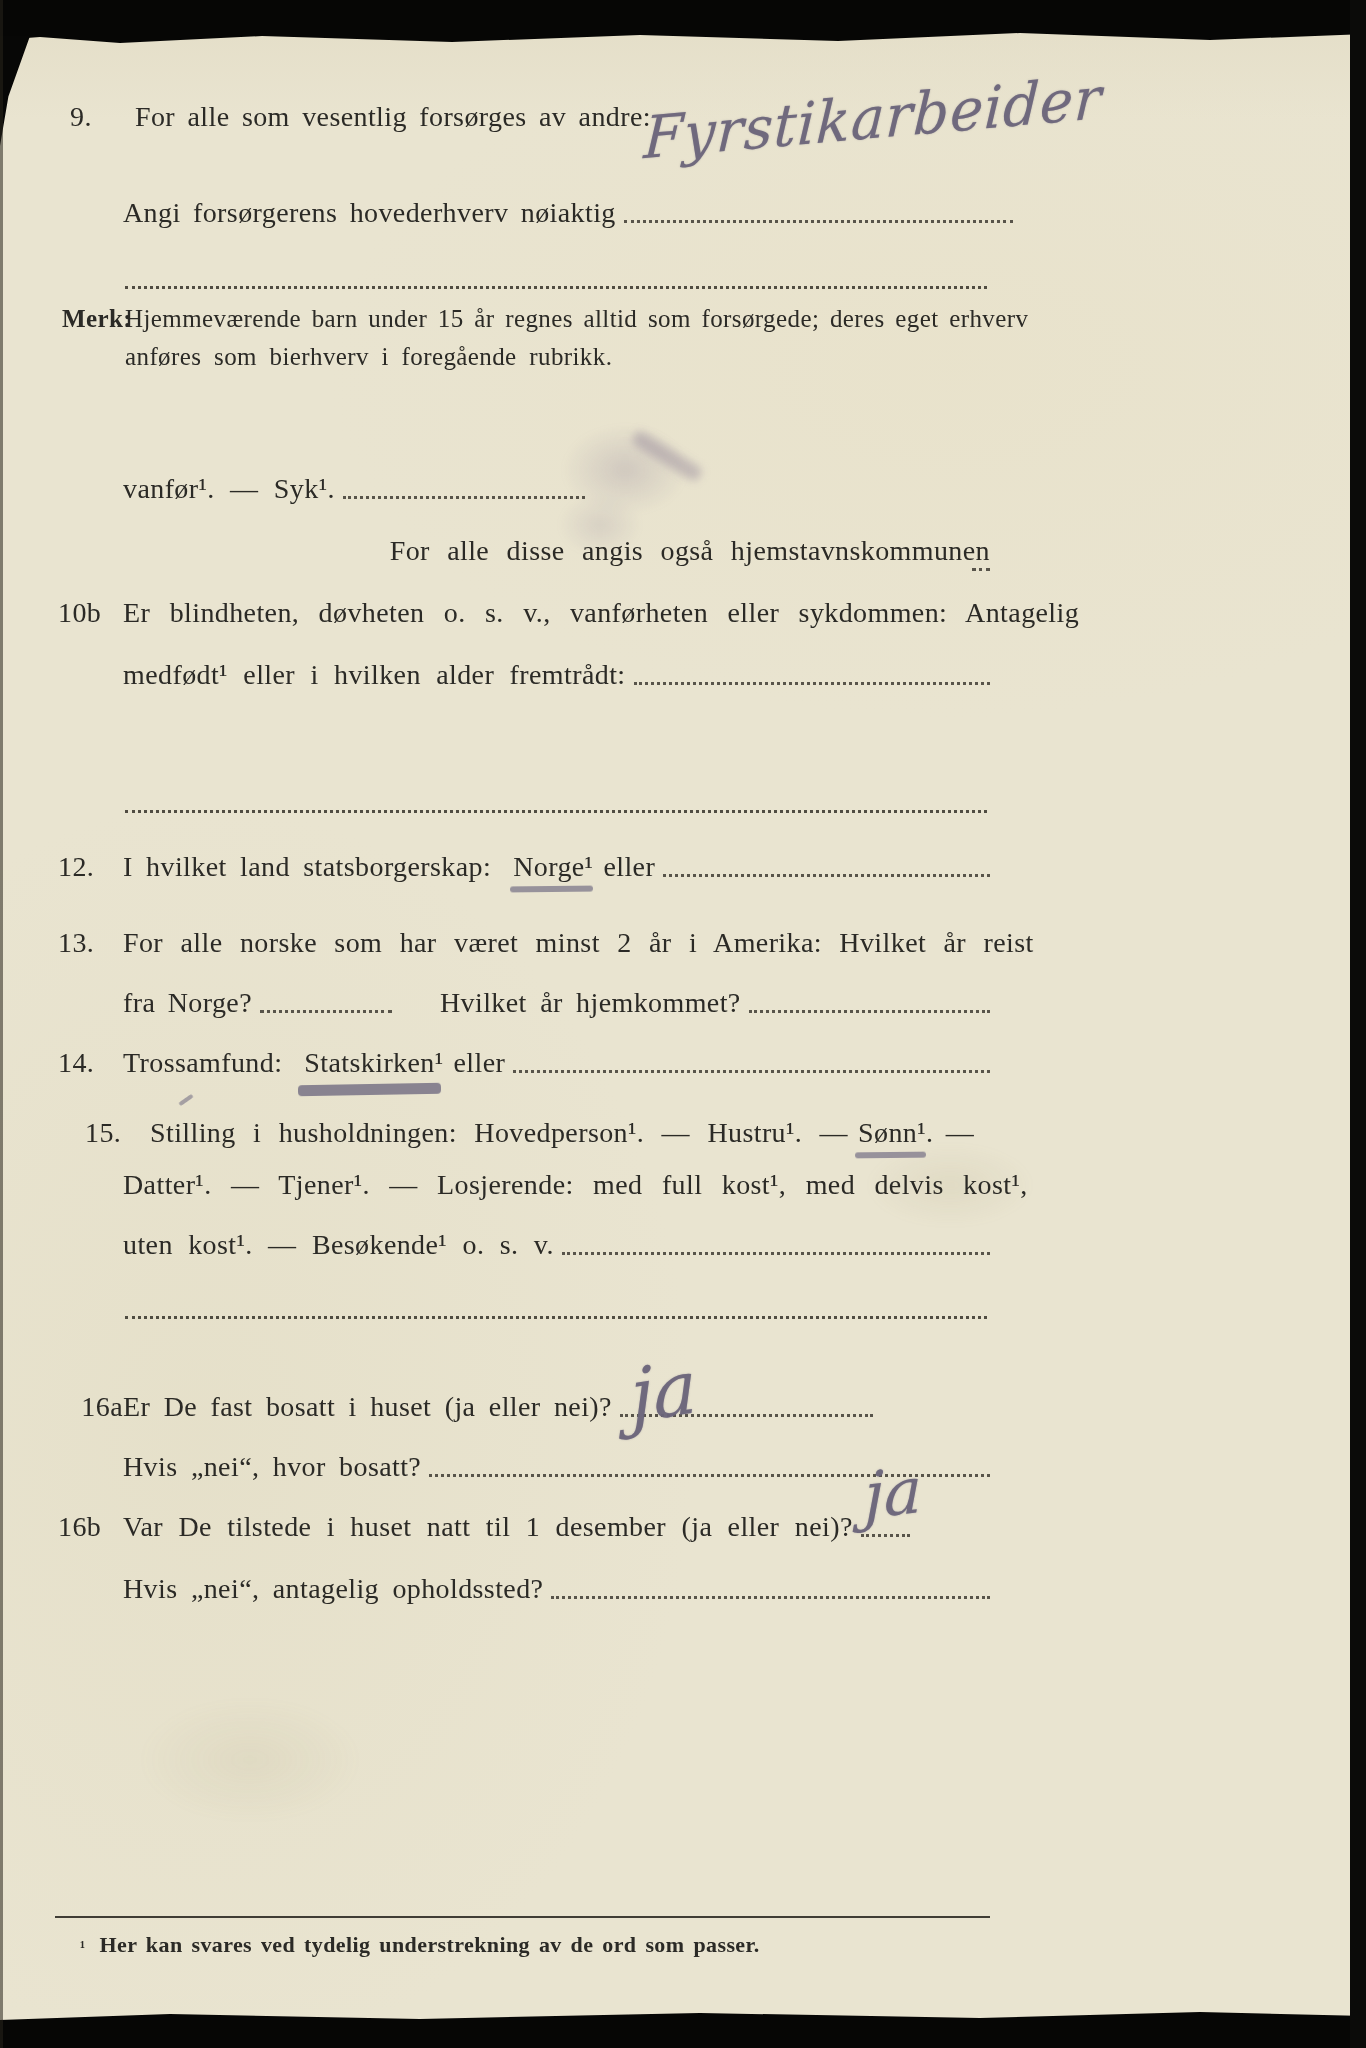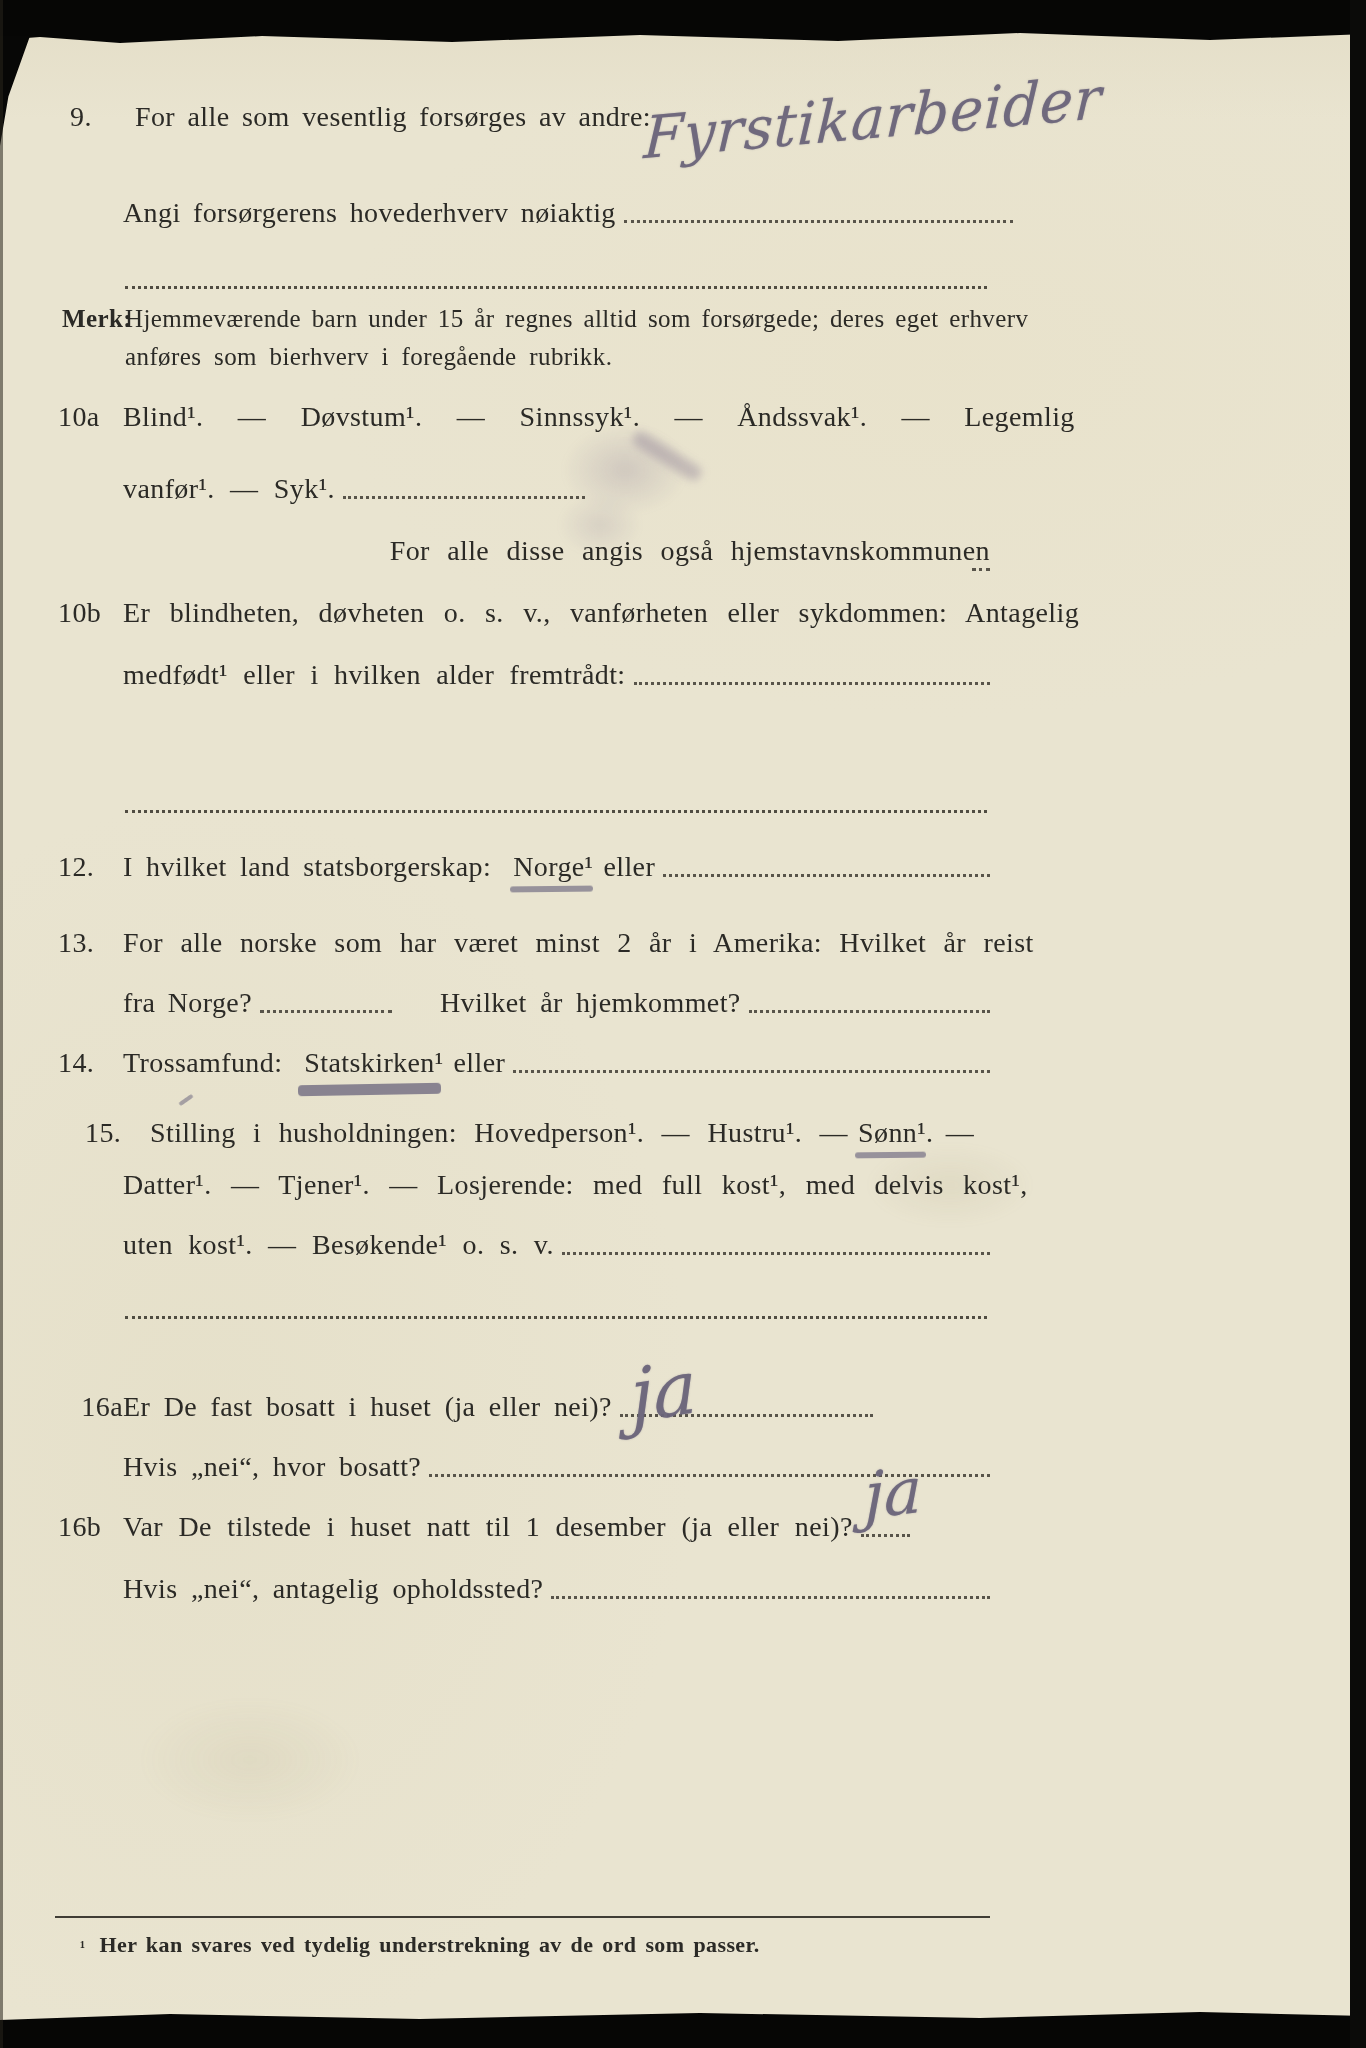--- a/index.html
+++ b/index.html
@@ -118,24 +118,20 @@
   <div class="rule-dotted" style="top:286px; left:125px; width:862px;"></div>
 
   <div class="row merk" style="top:304px; left:62px; width:932px;">
     <span class="num bold" style="width:63px;">Merk:</span>
     <span class="txt sp4">Hjemmeværende barn under 15 år regnes alltid som forsørgede; deres eget erhverv</span>
   </div>
   <div class="row merk" style="top:342px; left:125px; width:860px;">
     <span class="txt">anføres som bierhverv i foregående rubrikk.</span>
   </div>
 
-  <div class="row" style="top:400px; left:58px; width:930px;">
-    <span class="num">10a</span>
-    <span class="txt sp-wide">Blind¹. — Døvstum¹. — Sinnssyk¹. — Åndssvak¹. — Legemlig</span>
-  </div>
   <div class="row" style="top:472px; left:123px; width:462px;">
     <span class="txt sp8">vanfør¹. — Syk¹.</span>
     <span class="dots"></span>
   </div>
   <div class="row" style="top:534px; left:123px; width:867px;flex-direction:column;">
     <span class="txt sp10">For alle disse angis også hjemstavnskommunen</span>
     <span class="dots"></span>
   </div>
 
   <div class="row" style="top:596px; left:58px; width:930px;">

